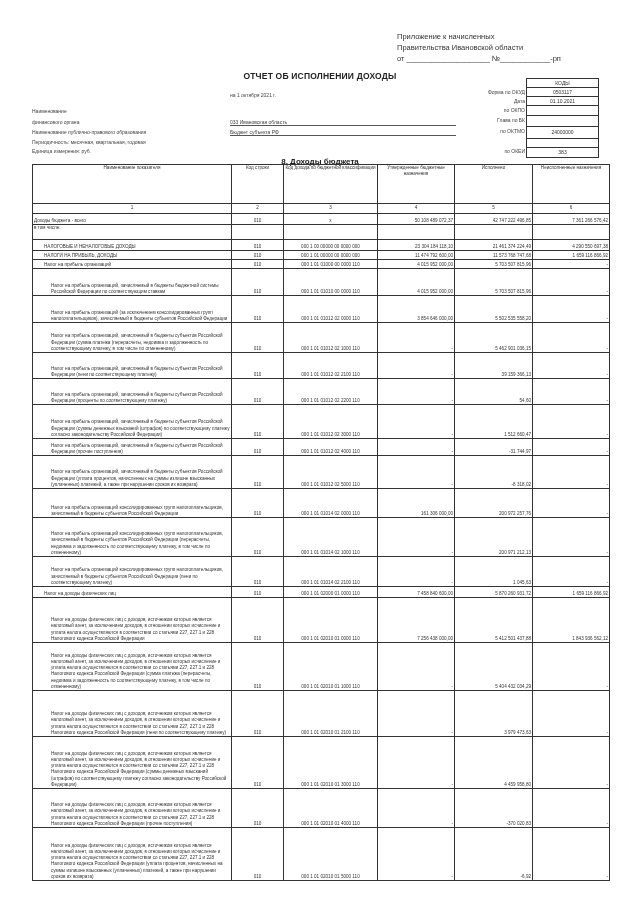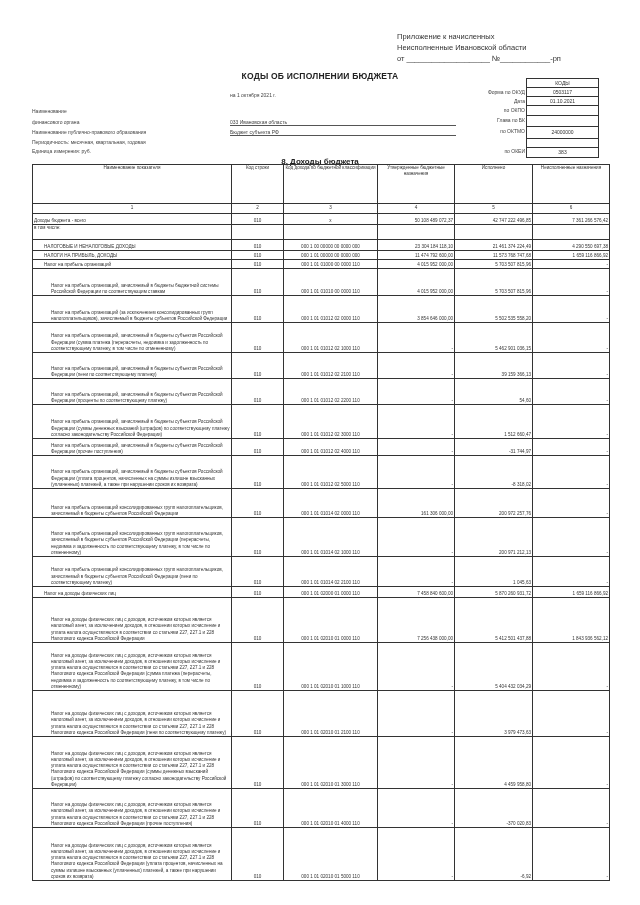--- a/index.html
+++ b/index.html
@@ -26,25 +26,25 @@
   td.num { text-align:right; padding-right:1px; }
   tr.hdr td { vertical-align:top; text-align:center; height:38px; }
   tr.idx td { text-align:center; height:9px; vertical-align:middle; }
   tr.thick td { border-top:1.5px solid #222; }
 </style>
 </head>
 <body>
 
 <div class="abs appendix">
   <div>Приложение к начисленных</div>
-  <div>Неисполненные Ивановской области</div>
+  <div>Правительства Ивановской области</div>
   <div>от ____________________ №____________-рп</div>
 </div>
 
-<div class="abs title">КОДЫ ОБ ИСПОЛНЕНИИ БЮДЖЕТА</div>
+<div class="abs title">ОТЧЕТ ОБ ИСПОЛНЕНИИ ДОХОДЫ</div>
 
 <div class="abs lbl" style="left:230px;top:92px;">на 1 октября 2021 г.</div>
 
 <div class="abs lbl" style="left:32px;top:108px;">Наименование</div>
 <div class="abs lbl" style="left:32px;top:119px;">финансового органа</div>
 <div class="abs lbl uline" style="left:230px;top:119px;width:226px;">033 Ивановская область</div>
 <div class="abs lbl" style="left:32px;top:129px;">Наименование публично-правового образования</div>
 <div class="abs lbl uline" style="left:230px;top:129px;width:226px;">Бюджет субъекта РФ</div>
 <div class="abs lbl" style="left:32px;top:139px;">Периодичность: месячная, квартальная, годовая</div>
 <div class="abs lbl" style="left:32px;top:148px;">Единица измерения: руб.</div>

